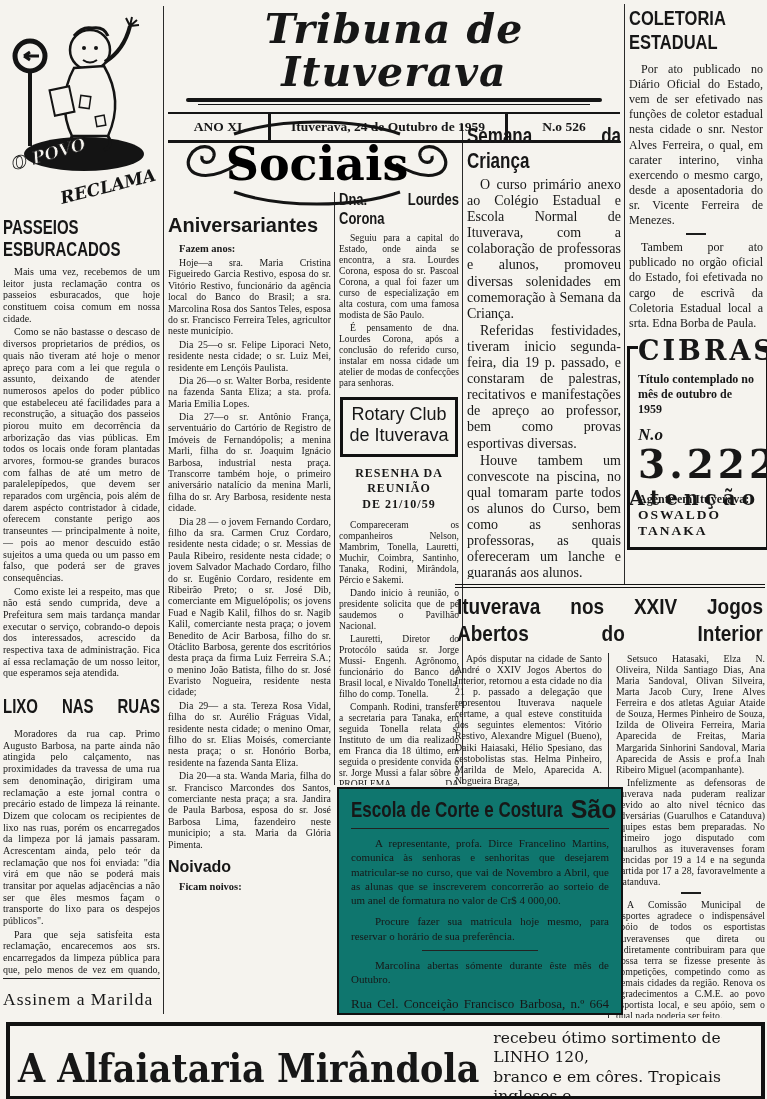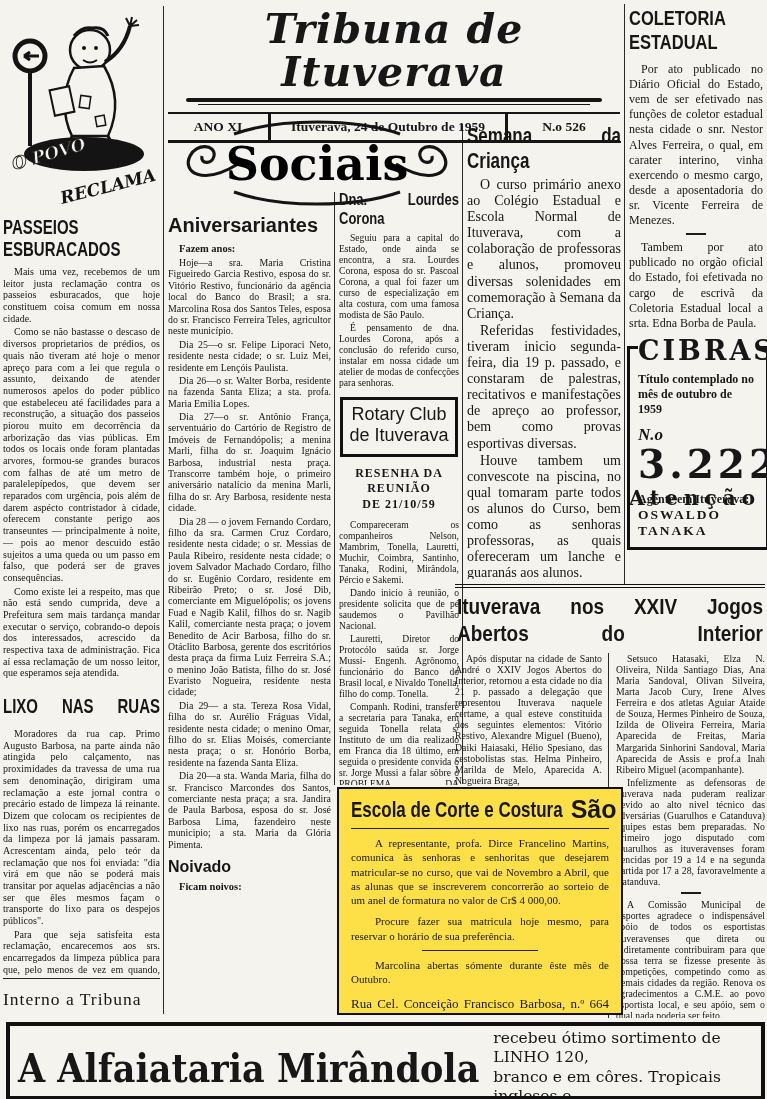--- a/index.html
+++ b/index.html
@@ -64,21 +64,21 @@
   
   .jogos{border-top:4px double #111;}
   .jogos-title{font-family:"Liberation Sans",sans-serif;font-weight:bold;font-size:19px;
                text-align:justify;text-align-last:justify;padding:5px 2px 2px 2px;margin-bottom:4px;
                transform:scaleY(1.2);transform-origin:top left;}
   .jogos-cols{display:flex;}
   .jogos-c1{width:150px;padding-right:6px;}
   .jogos-c2{width:152px;border-left:1px solid #2a2a2a;padding-left:7px;}
   .jogos .p{font-size:9.8px;line-height:1.13;margin-bottom:2px;}
   
-  .escola{border:2px solid #111;background:#fde047;padding:6px 12px 6px 12px;z-index:3;}
+  .escola{border:2px solid #111;background:#0f766e;padding:6px 12px 6px 12px;z-index:3;}
   .esc-titlerow{display:flex;align-items:baseline;gap:8px;border-bottom:1px solid #222;padding-bottom:4px;}
   .esc-t1{font-family:"Liberation Sans",sans-serif;font-weight:bold;font-size:17px;
           transform:scaleY(1.25);transform-origin:bottom left;white-space:nowrap;}
   .esc-t2{font-family:"Liberation Sans",sans-serif;font-weight:bold;font-size:25px;white-space:nowrap;}
   .escola .p{font-size:11px;line-height:1.3;text-indent:24px;margin:7px 0;}
   .esc-rule{width:45%;height:1px;background:#222;margin:6px auto;}
   .esc-addr{font-size:13px;margin-top:9px;text-align:justify;text-align-last:justify;}
   .esc-cityrow{display:flex;justify-content:space-between;font-size:13.5px;margin-top:3px;}
   
   .ad{border:4px solid #111;background:#f5f3ee;padding:3px 8px 4px 8px;}
@@ -149,21 +149,21 @@
     <div style="height:8px;"></div>
     <p class="p">Mais uma vez, recebemos de um leitor justa reclamação contra os passeios esburacados, que hoje constituem coisa comum em nossa cidade.</p>
     <p class="p">Como se não bastasse o descaso de diversos proprietarios de prédios, os quais não tiveram até hoje o menor apreço para com a lei que regula o assunto, deixando de atender numerosos apelos do poder público que estabeleceu até facilidades para a reconstrução, a situação dos passeios piorou muito em decorrência da arborização das vias públicas. Em todos os locais onde foram plantadas arvores, formou-se grandes buracos com falhas de até um metro de paralelepípedos, que devem ser reparados com urgência, pois além de darem aspécto contristador à cidade, oferecem constante perigo aos transeuntes — principalmente à noite, — pois ao menor descuido estão sujeitos a uma queda ou um passo em falso, que poderá ser de graves consequências.</p>
     <p class="p">Como existe lei a respeito, mas que não está sendo cumprida, deve a Prefeitura sem mais tardança mandar executar o serviço, cobrando-o depois dos interessados, acrescido da respectiva taxa de administração. Fica aí essa reclamação de um nosso leitor, que esperamos seja atendida.</p>
     <div style="height:8px;"></div>
     <div class="art-title">LIXO NAS RUAS</div>
     <div style="height:8px;"></div>
     <p class="p">Moradores da rua cap. Primo Augusto Barbosa, na parte ainda não atingida pelo calçamento, nas proximidades da travessa de uma rua sem denominação, dirigiram uma reclamação a este jornal contra o precário estado de limpeza lá reinante. Dizem que colocam os recipientes de lixo nas ruas, porém os encarregados da limpeza por lá jamais passaram. Acrescentam ainda, pelo teór da reclamação que nos foi enviada: "dia virá em que não se poderá mais transitar por aquelas adjacências a não ser que êles mesmos façam o transporte do lixo para os despejos públicos".</p>
     <p class="p">Para que seja satisfeita esta reclamação, encarecemos aos srs. encarregados da limpeza pública para que, pelo menos de vez em quando, passem pelas ruas acima mencionadas e façam a remoção do lixo lá existente.</p>
   </div>
-  <div class="abs assinem" style="left:3px;top:978px;width:157px;">Interno a Tribuna</div>
+  <div class="abs assinem" style="left:3px;top:978px;width:157px;">Assinem a Marilda</div>
 
   <div class="abs colb" style="left:168px;top:214px;width:163px;height:800px;overflow:hidden;">
     <div class="aniv-title">Aniversariantes</div>
     <p class="lead">Fazem anos:</p>
     <p class="p">Hoje—a sra. Maria Cristina Figueiredo Garcia Restivo, esposa do sr. Vitório Restivo, funcionário da agência local do Banco do Brasil; a sra. Marcolina Rosa dos Santos Teles, esposa do sr. Francisco Ferreira Teles, agricultor neste município.</p>
     <p class="p">Dia 25—o sr. Felipe Liporaci Neto, residente nesta cidade; o sr. Luiz Mei, residente em Lençóis Paulista.</p>
     <p class="p">Dia 26—o sr. Walter Borba, residente na fazenda Santa Eliza; a sta. profa. Maria Emilia Lopes.</p>
     <p class="p">Dia 27—o sr. Antônio França, serventuário do Cartório de Registro de Imóveis de Fernandópolis; a menina Marli, filha do sr. Joaquim Ignácio Barbosa, industrial nesta praça. Transcorre também hoje, o primeiro aniversário natalício da menina Marli, filha do sr. Ary Barbosa, residente nesta cidade.</p>
     <p class="p">Dia 28 — o jovem Fernando Cordaro, filho da sra. Carmen Cruz Cordaro, residente nesta cidade; o sr. Messias de Paula Ribeiro, residente nesta cidade; o jovem Salvador Machado Cordaro, filho do sr. Eugênio Cordaro, residente em Ribeirão Preto; o sr. José Dib, comerciante em Miguelópolis; os jovens Fuad e Nagib Kalil, filhos do sr. Nagib Kalil, comerciante nesta praça; o jovem Benedito de Acir Barbosa, filho do sr. Otáclito Barbosa, gerente dos escritórios desta praça da firma Luiz Ferreira S.A.; o menino João Batista, filho do sr. José Evaristo Nogueira, residente nesta cidade;</p>
     <p class="p">Dia 29— a sta. Tereza Rosa Vidal, filha do sr. Aurélio Fráguas Vidal, residente nesta cidade; o menino Omar, filho do sr. Elias Moisés, comerciante nesta praça; o sr. Honório Borba, residente na fazenda Santa Eliza.</p>

